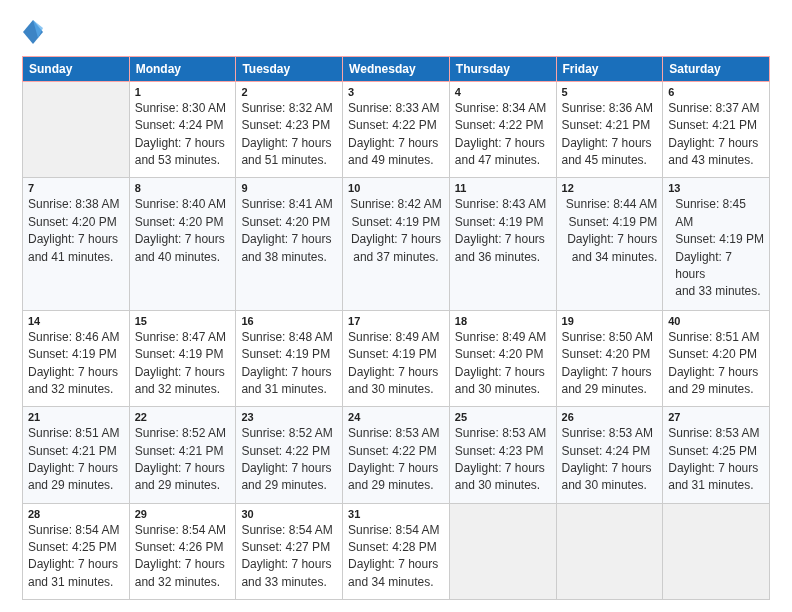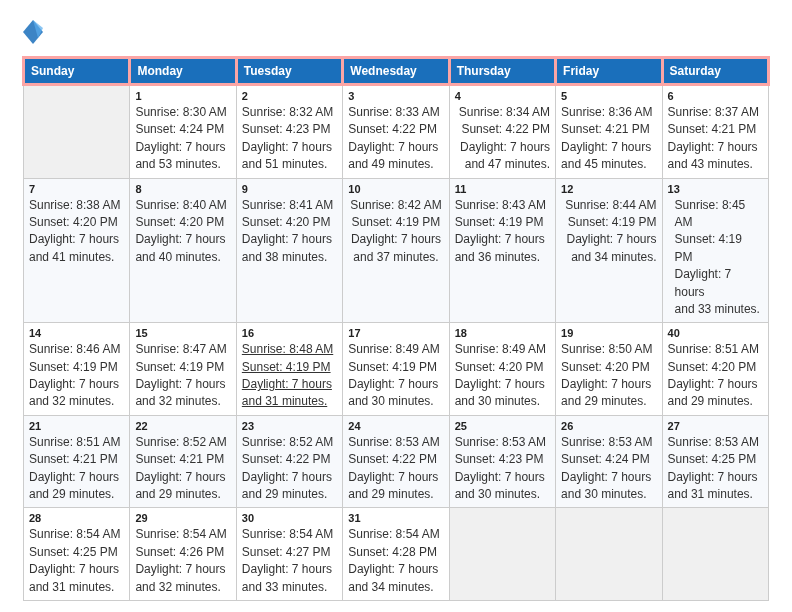--- a/index.html
+++ b/index.html
@@ -66,21 +66,21 @@
       border-collapse: collapse;
       flex: 1;
     }
     .calendar-table thead tr th {
       background-color: #1a6fbb;
       color: #fff;
       font-size: 12px;
       font-weight: bold;
       padding: 5px 6px;
       text-align: left;
-      border: 3px solid #fca5a5;
+      border: 1px solid #fca5a5;
     }
     .calendar-table tbody tr td {
       border: 1px solid #ccc;
       vertical-align: top;
       padding: 4px 5px;
       font-size: 9.5px;
       color: #222;
       width: calc(100% / 7);
       height: 84px;
       background: #fff;
@@ -155,21 +155,21 @@
           </td>
           <td>
             <div class="day-number">3</div>
             <div class="day-info" style="white-space: pre-line;">Sunrise: 8:33 AM
 Sunset: 4:22 PM
 Daylight: 7 hours
 and 49 minutes.</div>
           </td>
           <td>
             <div class="day-number">4</div>
-            <div class="day-info" style="white-space: pre-line; text-align: right;">Sunrise: 8:34 AM
+            <div class="day-info" style="white-space: pre-line;">Sunrise: 8:34 AM
 Sunset: 4:22 PM
 Daylight: 7 hours
 and 47 minutes.</div>
           </td>
           <td>
             <div class="day-number">5</div>
             <div class="day-info" style="white-space: pre-line;">Sunrise: 8:36 AM
 Sunset: 4:21 PM
 Daylight: 7 hours
 and 45 minutes.</div>
@@ -243,21 +243,21 @@
           </td>
           <td>
             <div class="day-number">15</div>
             <div class="day-info" style="white-space: pre-line;">Sunrise: 8:47 AM
 Sunset: 4:19 PM
 Daylight: 7 hours
 and 32 minutes.</div>
           </td>
           <td>
             <div class="day-number">16</div>
-            <div class="day-info" style="white-space: pre-line; text-decoration: underline;">Sunrise: 8:48 AM
+            <div class="day-info" style="white-space: pre-line;">Sunrise: 8:48 AM
 Sunset: 4:19 PM
 Daylight: 7 hours
 and 31 minutes.</div>
           </td>
           <td>
             <div class="day-number">17</div>
             <div class="day-info" style="white-space: pre-line;">Sunrise: 8:49 AM
 Sunset: 4:19 PM
 Daylight: 7 hours
 and 30 minutes.</div>

